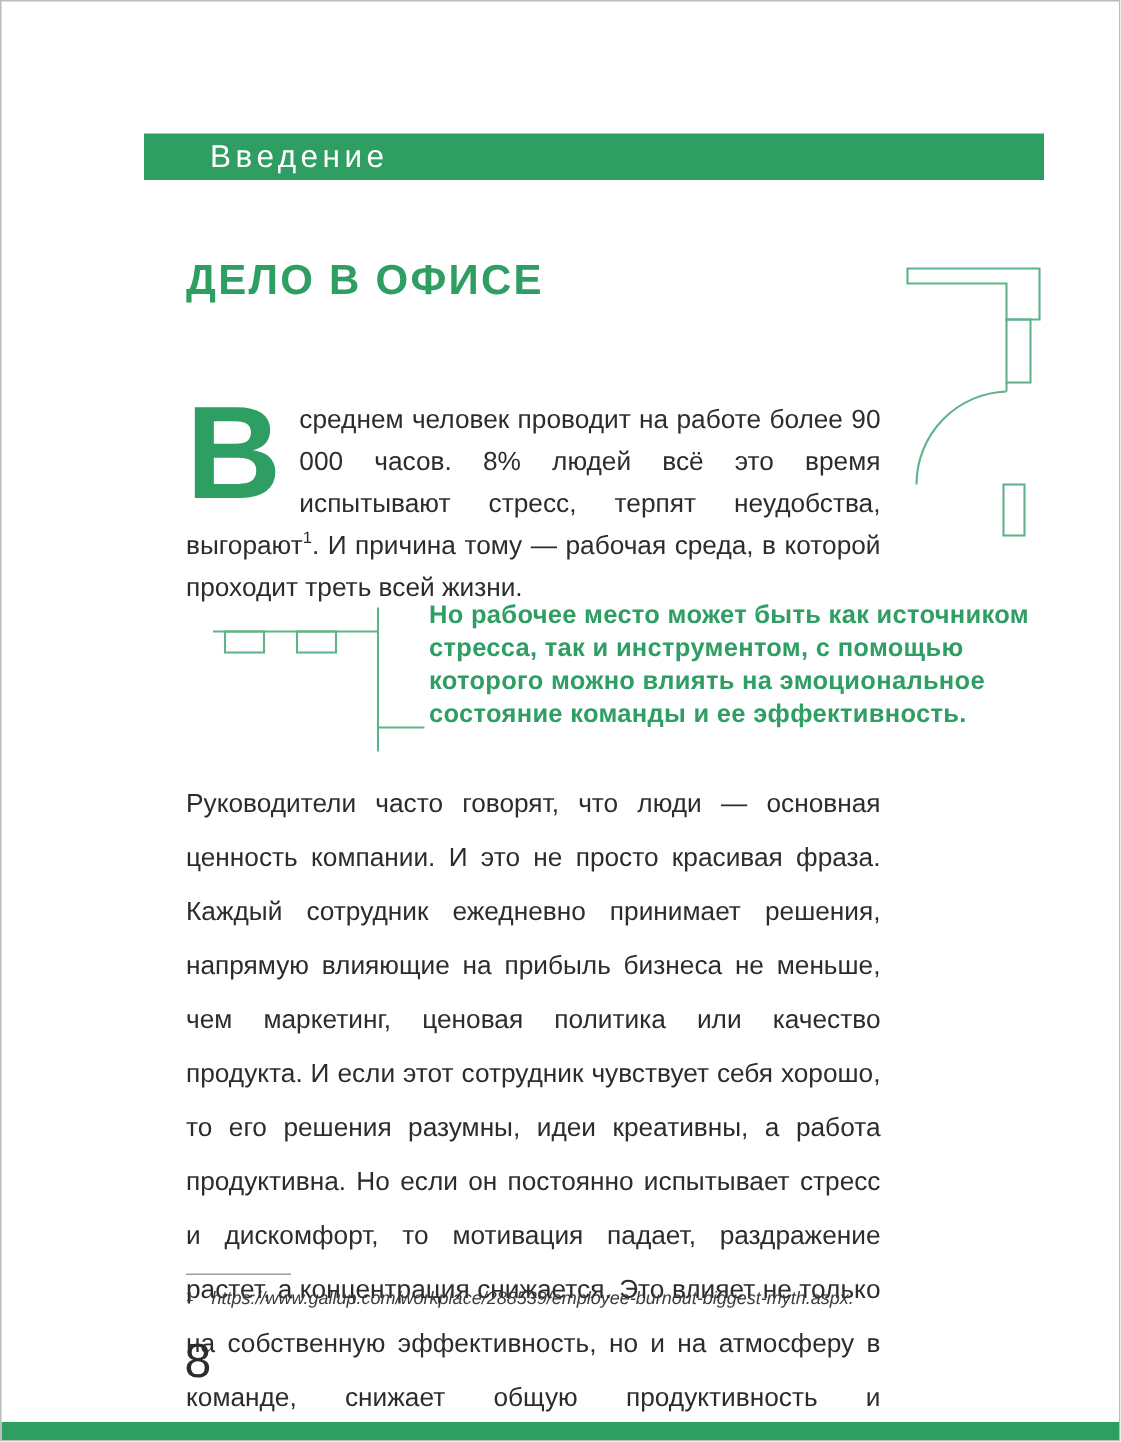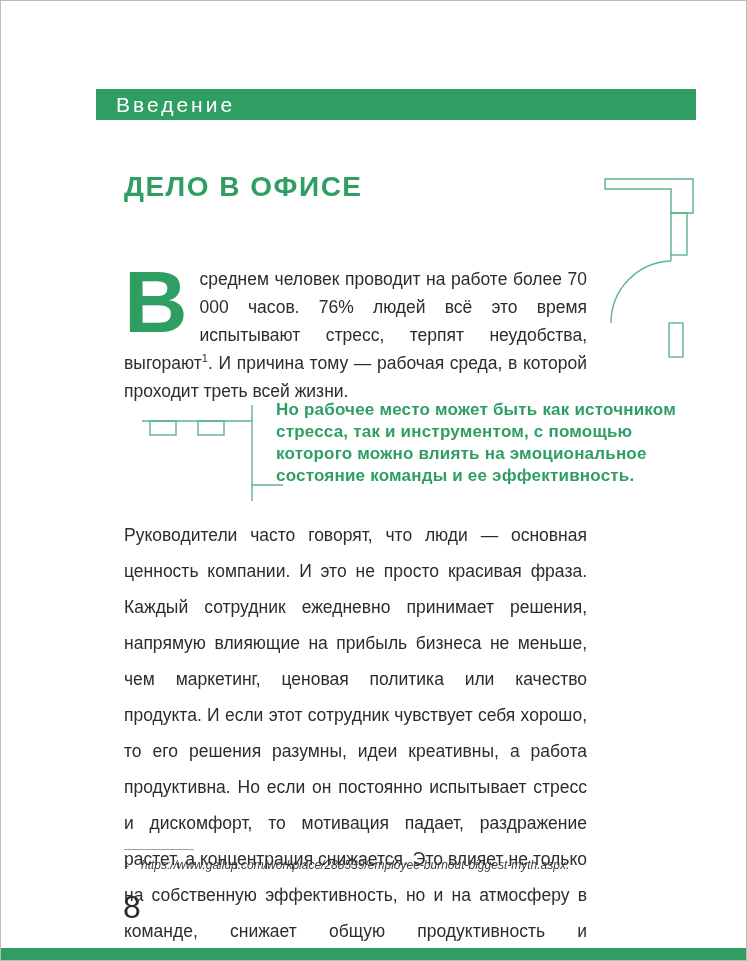--- a/index.html
+++ b/index.html
@@ -24,21 +24,21 @@
     right: 50px;
     height: 31px;
     background: #2f9e63;
     display: flex;
     align-items: center;
   }
   .chapter-banner .chapter-label {
     color: #ffffff;
     font-size: 21px;
     letter-spacing: 3px;
-    padding-left: 20px;
+    padding-left: 44px;
     font-weight: 400;
   }
 
   
   .page-title {
     position: absolute;
     top: 170px;
     left: 123px;
     color: #2f9e63;
     font-size: 28px;
@@ -83,21 +83,21 @@
   .callout { position: absolute; top: 398px; left: 123px; right: 50px; height: 110px; }
   .deco-callout {
     position: absolute;
     left: 16px;
     top: 4px;
     width: 145px;
     height: 100px;
   }
   .callout-text {
     position: absolute;
-    left: 152px;
+    left: 162px;
     top: 0;
     width: 412px;
     color: #2f9e63;
     font-weight: 700;
     font-size: 17px;
     line-height: 22px;
     letter-spacing: 0.2px;
   }
 
   
@@ -168,21 +168,21 @@
         <path d="M8 8 H96 V42 H74 V18 H8 Z"></path>
         <rect x="74" y="42" width="16" height="42"></rect>
         <path d="M74 90 A62 62 0 0 0 14 152"></path>
         <path d="M74 84 v6"></path>
         <rect x="72" y="152" width="14" height="34"></rect>
       </g>
     </svg>
   </div>
 
   <p class="intro">
-    <span class="dropcap">В</span><span>среднем человек проводит на работе более 70 000 часов. 76% людей всё это время испытывают стресс, терпят неудобства, выгорают</span><sup class="fn-ref">1</sup><span>. И причина тому — рабочая среда, в которой проходит треть всей жизни.</span>
+    <span class="dropcap">В</span><span>среднем человек проводит на работе более 90 000 часов. 8% людей всё это время испытывают стресс, терпят неудобства, выгорают</span><sup class="fn-ref">1</sup><span>. И причина тому — рабочая среда, в которой проходит треть всей жизни.</span>
   </p>
 
   <div class="callout">
     <div class="deco-callout">
       <svg width="145" height="100" viewBox="0 0 145 100" fill="none" xmlns="http://www.w3.org/2000/svg">
         <g stroke="#5fb388" stroke-width="1.4" fill="none">
           <path d="M2 18 H112"></path>
           <rect x="10" y="18" width="26" height="14"></rect>
           <rect x="58" y="18" width="26" height="14"></rect>
           <path d="M112 2 V82 H143"></path>

